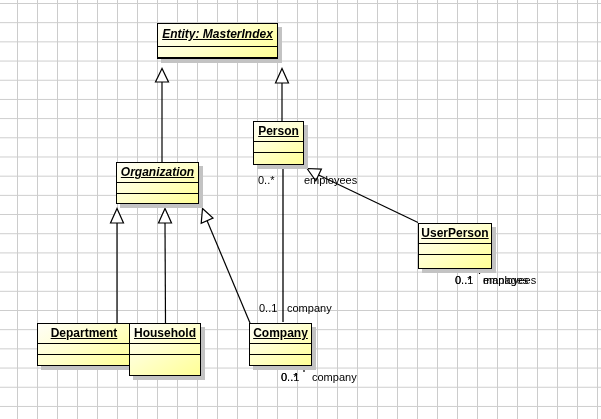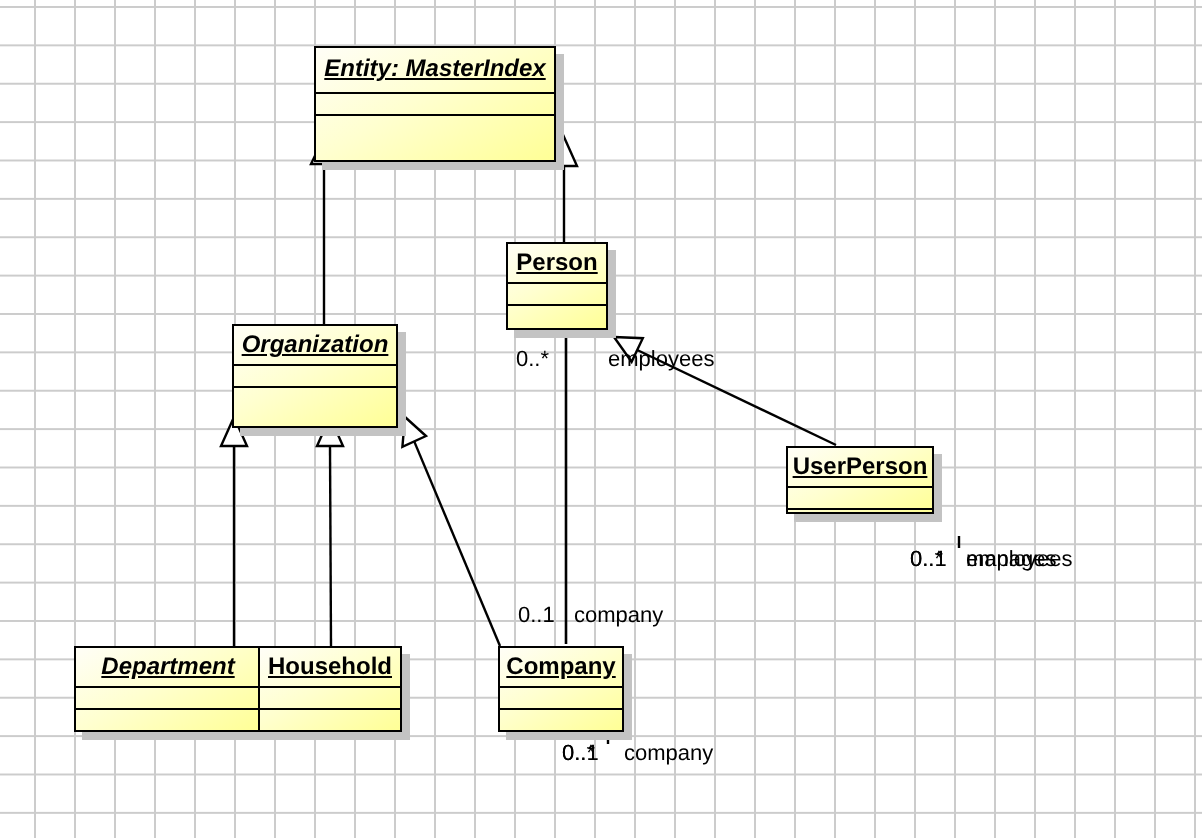--- a/index.html
+++ b/index.html
@@ -28,27 +28,27 @@
   .uml-class .title{
     height:19px;line-height:18px;
     font-size:12px;font-weight:bold;
     text-align:center;text-decoration:underline;
     white-space:nowrap;overflow:hidden;
   }
   .uml-class .title.abstract{font-style:italic;}
   .uml-class .attrs{height:10px;border-top:1px solid #000;}
   .uml-class .ops{flex:1;border-top:1px solid #000;}
 
-  #cls-entity      {left:157px;top:23px; width:121px;height:58px;}
+  #cls-entity      {left:157px;top:23px; width:121px;height:36px;}
   #cls-entity .title{height:22px;line-height:21px;}
   #cls-person      {left:253px;top:121px;width:51px; height:44px;}
-  #cls-organization{left:116px;top:162px;width:83px; height:52px;}
-  #cls-userperson  {left:393px;top:223px;width:74px; height:34px;}
-  #cls-department  {left:37px; top:323px;width:94px; height:43px;font-style:italic;}
-  #cls-household   {left:129px;top:323px;width:72px; height:43px;}
+  #cls-organization{left:116px;top:162px;width:83px; height:42px;}
+  #cls-userperson  {left:418px;top:223px;width:74px; height:46px;}
+  #cls-department  {left:37px; top:323px;width:94px; height:43px;}
+  #cls-household   {left:129px;top:323px;width:72px; height:53px;}
   #cls-company     {left:249px;top:323px;width:63px; height:43px;}
 
   .edge-label{position:absolute;font-size:11px;line-height:13px;white-space:nowrap;}
   #lbl-emp-mult {left:258px;top:174px;}
   #lbl-emp-role {left:288px;top:174px;margin-left:16px;}
   #lbl-com-mult {left:259px;top:302px;}
   #lbl-com-role {left:287px;top:302px;}
   .overlap-group{position:absolute;height:14px;}
   #ovl-userperson{left:455px;top:274px;width:110px;}
   #ovl-company   {left:281px;top:371px;width:130px;}

